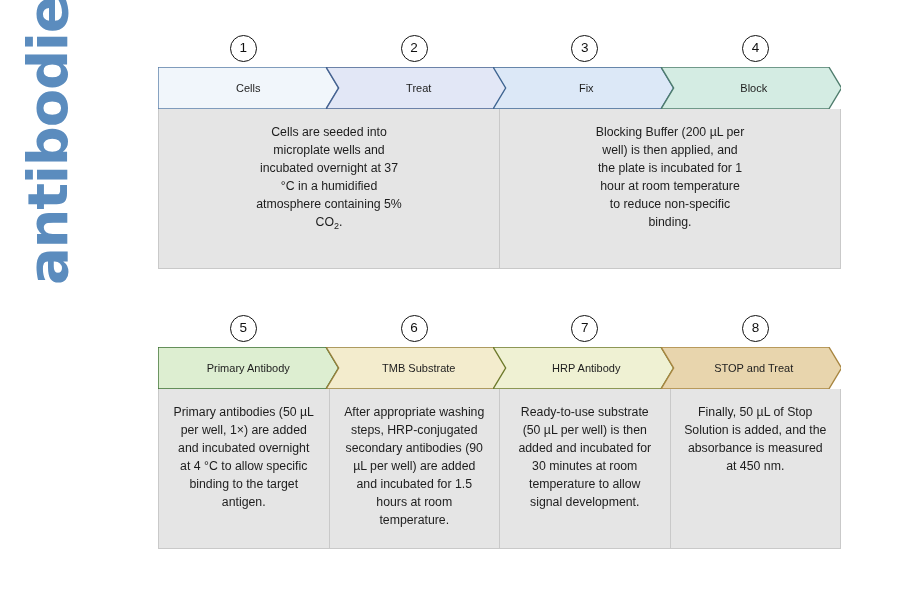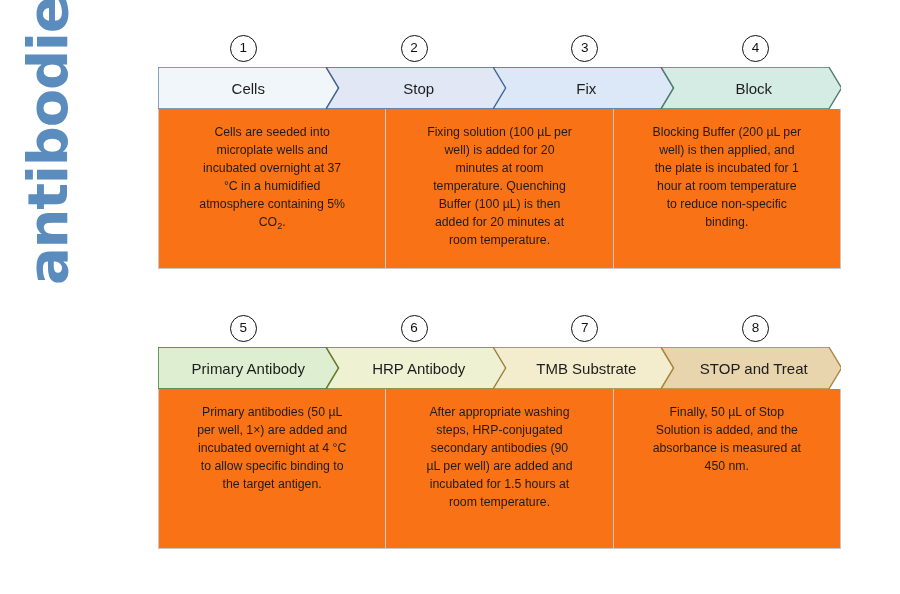--- a/index.html
+++ b/index.html
@@ -87,21 +87,21 @@
     margin-top: 3px;
     display: flex;
   }
   .chev {
     flex: 1 1 0;
     position: relative;
     height: 42px;
     display: flex;
     align-items: center;
     justify-content: center;
-    font-size: 15px;
+    font-size: 11px;
     color: #1d1d1d;
     margin-right: -13px;
   }
   .chev:last-child { margin-right: 0; align-items: center; }
   .chev .shape {
     position: absolute;
     inset: 0;
     z-index: 0;
   }
   .chev .label {
@@ -111,21 +111,21 @@
     white-space: nowrap;
   }
   .chev:first-child .label { padding-left: 0; }
 
   .panels {
     position: relative;
     margin-top: 0px;
     display: flex;
     border: 1px solid #c9c9c9;
     border-top: none;
-    background: #f97316;
+    background: #e5e5e5;
     height: 160px;
   }
   .panel {
     flex: 1 1 0;
     border-right: 1px solid #c9c9c9;
     padding: 14px 13px;
     display: flex;
     align-items: flex-start;
     justify-content: center;
     text-align: center;
@@ -173,41 +173,38 @@
         <div class="chev">
           <svg class="shape" viewBox="0 0 100 42" preserveAspectRatio="none" width="100%" height="42">
             <path d="M0,0 L93,0 L100,21 L93,42 L0,42 Z" fill="#f1f6fb" stroke="#5b7fa8" stroke-width="1.4" vector-effect="non-scaling-stroke" stroke-linejoin="miter"></path>
           </svg>
           <span class="label">Cells</span>
         </div>
         <div class="chev">
           <svg class="shape" viewBox="0 0 100 42" preserveAspectRatio="none" width="100%" height="42">
             <path d="M0,0 L93,0 L100,21 L93,42 L0,42 L7,21 Z" fill="#e2e7f6" stroke="#45618f" stroke-width="1.4" vector-effect="non-scaling-stroke" stroke-linejoin="miter"></path>
           </svg>
-          <span class="label">Stop</span>
+          <span class="label">Treat</span>
         </div>
         <div class="chev">
           <svg class="shape" viewBox="0 0 100 42" preserveAspectRatio="none" width="100%" height="42">
             <path d="M0,0 L93,0 L100,21 L93,42 L0,42 L7,21 Z" fill="#dce8f7" stroke="#3f6591" stroke-width="1.4" vector-effect="non-scaling-stroke" stroke-linejoin="miter"></path>
           </svg>
           <span class="label">Fix</span>
         </div>
         <div class="chev">
           <svg class="shape" viewBox="0 0 100 42" preserveAspectRatio="none" width="100%" height="42">
             <path d="M0,0 L93,0 L100,21 L93,42 L0,42 L7,21 Z" fill="#d4ece3" stroke="#4f7d6d" stroke-width="1.4" vector-effect="non-scaling-stroke" stroke-linejoin="miter"></path>
           </svg>
           <span class="label">Block</span>
         </div>
       </div>
     <div class="panels">
         <div class="panel">
           <p>Cells are seeded into microplate wells and incubated overnight at 37 °C in a humidified atmosphere containing 5% CO<sub>2</sub>.</p>
-        </div>
-        <div class="panel">
-          <p>Fixing solution (100 µL per well) is added for 20 minutes at room temperature. Quenching Buffer (100 µL) is then added for 20 minutes at room temperature.</p>
         </div>
         <div class="panel">
           <p>Blocking Buffer (200 µL per well) is then applied, and the plate is incubated for 1 hour at room temperature to reduce non-specific binding.</p>
         </div>
       </div>
   </div>
 
   <div class="row" id="row2">
     <div class="numbers">
         <div class="num-cell">
@@ -225,43 +222,46 @@
       </div>
     <div class="chevrons">
         <div class="chev">
           <svg class="shape" viewBox="0 0 100 42" preserveAspectRatio="none" width="100%" height="42">
             <path d="M0,0 L93,0 L100,21 L93,42 L0,42 Z" fill="#ddeed1" stroke="#3d7033" stroke-width="1.4" vector-effect="non-scaling-stroke" stroke-linejoin="miter"></path>
           </svg>
           <span class="label">Primary Antibody</span>
         </div>
         <div class="chev">
           <svg class="shape" viewBox="0 0 100 42" preserveAspectRatio="none" width="100%" height="42">
+            <path d="M0,0 L93,0 L100,21 L93,42 L0,42 L7,21 Z" fill="#f3eccd" stroke="#97803c" stroke-width="1.4" vector-effect="non-scaling-stroke" stroke-linejoin="miter"></path>
+          </svg>
+          <span class="label">TMB Substrate</span>
+        </div>
+        <div class="chev">
+          <svg class="shape" viewBox="0 0 100 42" preserveAspectRatio="none" width="100%" height="42">
             <path d="M0,0 L93,0 L100,21 L93,42 L0,42 L7,21 Z" fill="#eff1d3" stroke="#6d7a2c" stroke-width="1.4" vector-effect="non-scaling-stroke" stroke-linejoin="miter"></path>
           </svg>
           <span class="label">HRP Antibody</span>
         </div>
         <div class="chev">
           <svg class="shape" viewBox="0 0 100 42" preserveAspectRatio="none" width="100%" height="42">
-            <path d="M0,0 L93,0 L100,21 L93,42 L0,42 L7,21 Z" fill="#f3eccd" stroke="#97803c" stroke-width="1.4" vector-effect="non-scaling-stroke" stroke-linejoin="miter"></path>
-          </svg>
-          <span class="label">TMB Substrate</span>
-        </div>
-        <div class="chev">
-          <svg class="shape" viewBox="0 0 100 42" preserveAspectRatio="none" width="100%" height="42">
             <path d="M0,0 L93,0 L100,21 L93,42 L0,42 L7,21 Z" fill="#e8d5ad" stroke="#a88641" stroke-width="1.4" vector-effect="non-scaling-stroke" stroke-linejoin="miter"></path>
           </svg>
           <span class="label">STOP and Treat</span>
         </div>
       </div>
     <div class="panels">
         <div class="panel">
           <p>Primary antibodies (50 µL per well, 1×) are added and incubated overnight at 4 °C to allow specific binding to the target antigen.</p>
         </div>
         <div class="panel">
           <p>After appropriate washing steps, HRP-conjugated secondary antibodies (90 µL per well) are added and incubated for 1.5 hours at room temperature.</p>
         </div>
         <div class="panel">
+          <p>Ready-to-use substrate (50 µL per well) is then added and incubated for 30 minutes at room temperature to allow signal development.</p>
+        </div>
+        <div class="panel">
           <p>Finally, 50 µL of Stop Solution is added, and the absorbance is measured at 450 nm.</p>
         </div>
       </div>
   </div>
 
 </div>
 
 </body></html>

